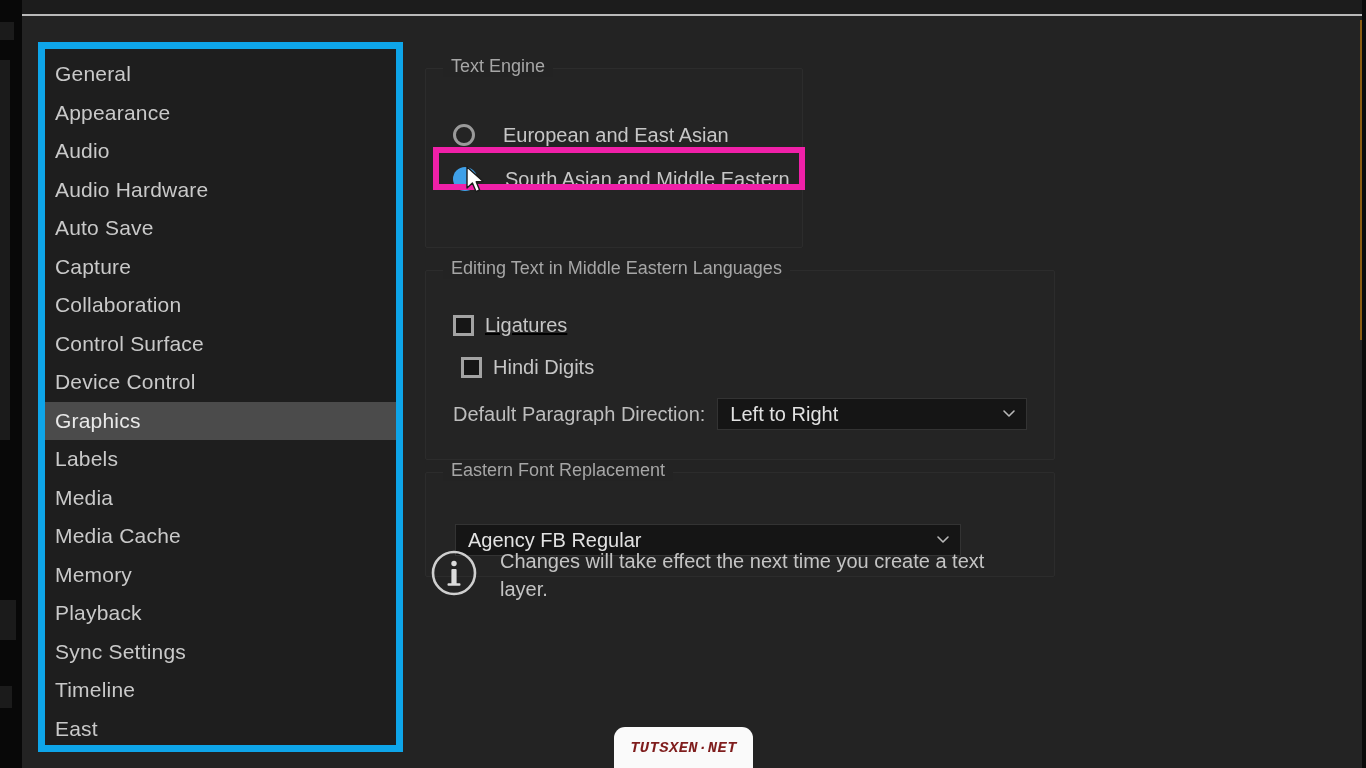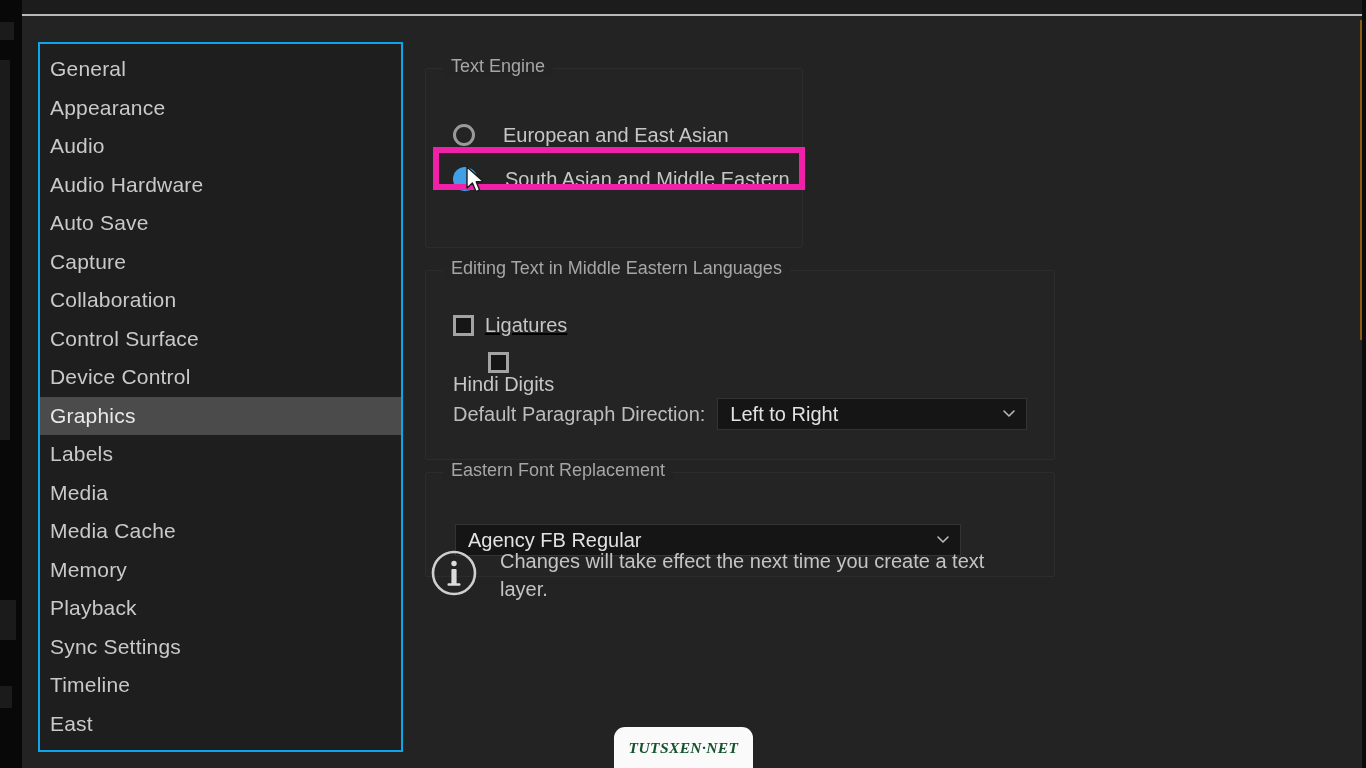--- a/index.html
+++ b/index.html
@@ -42,21 +42,21 @@
   .left-ghost.a { left: 0px; top: 22px;  width: 14px; height: 18px; }
   .left-ghost.b { left: 0px; top: 60px;  width: 10px; height: 380px; }
   .left-ghost.c { left: 0px; top: 600px; width: 16px; height: 40px; }
   .left-ghost.d { left: 0px; top: 686px; width: 12px; height: 22px; }
 
   
   #sidebar {
     position: absolute; left: 38px; top: 42px;
     width: 365px; height: 710px;
     background: #1e1e1e;
-    border: 2px solid #0ea5e9;
+    border: 7px solid #0ea5e9;
     padding-top: 6px;
   }
   .side-item {
     height: 38.5px;
     display: flex; align-items: center;
     padding-left: 10px;
     font-size: 21px;
     color: #c9c9c9;
     letter-spacing: .2px;
     cursor: default;
@@ -196,23 +196,23 @@
 
   
   #watermark {
     position: absolute; left: 614px; top: 727px;
     width: 139px; height: 41px;
     background: #fafafa;
     border-radius: 11px 11px 0 0;
     display: flex; align-items: center; justify-content: center;
   }
   #watermark span {
-    font-family: Liberation Serif, serif;
+    font-family: Liberation Mono, monospace;
     font-size: 15.5px; font-weight: 700; font-style: italic;
-    color: #14532d; letter-spacing: .4px;
+    color: #7f1d1d; letter-spacing: .4px;
   }
 </style>
 </head>
 <body>
 
 <div id="screen">
 
   <div class="top-strip"></div>
   <div class="top-hairline"></div>
   <div class="edge-left-black"></div>
@@ -299,21 +299,21 @@
 
     <div class="group" id="grp-editing">
       <div class="group-frame"></div>
       <div class="group-title">Editing Text in Middle Eastern Languages</div>
 
       <div class="check-row" style="left:28px; top:40px;text-decoration:underline;">
         <span class="checkbox"></span>
         <span class="check-label">Ligatures</span>
       </div>
 
-      <div class="check-row" style="left:28px; top:82px;flex-direction:column;">
+      <div class="check-row" style="left:36px; top:82px;">
         <span class="checkbox"></span>
         <span class="check-label">Hindi Digits</span>
       </div>
 
       <div class="field-row" style="left:28px; top:128px;">
         <span class="field-label">Default Paragraph Direction:</span>
         <div class="dropdown" style="width:310px;">
           <span class="value">Left to Right</span>
           <span class="chev">
             <svg viewBox="0 0 14 14" width="14" height="14" aria-hidden="true">

